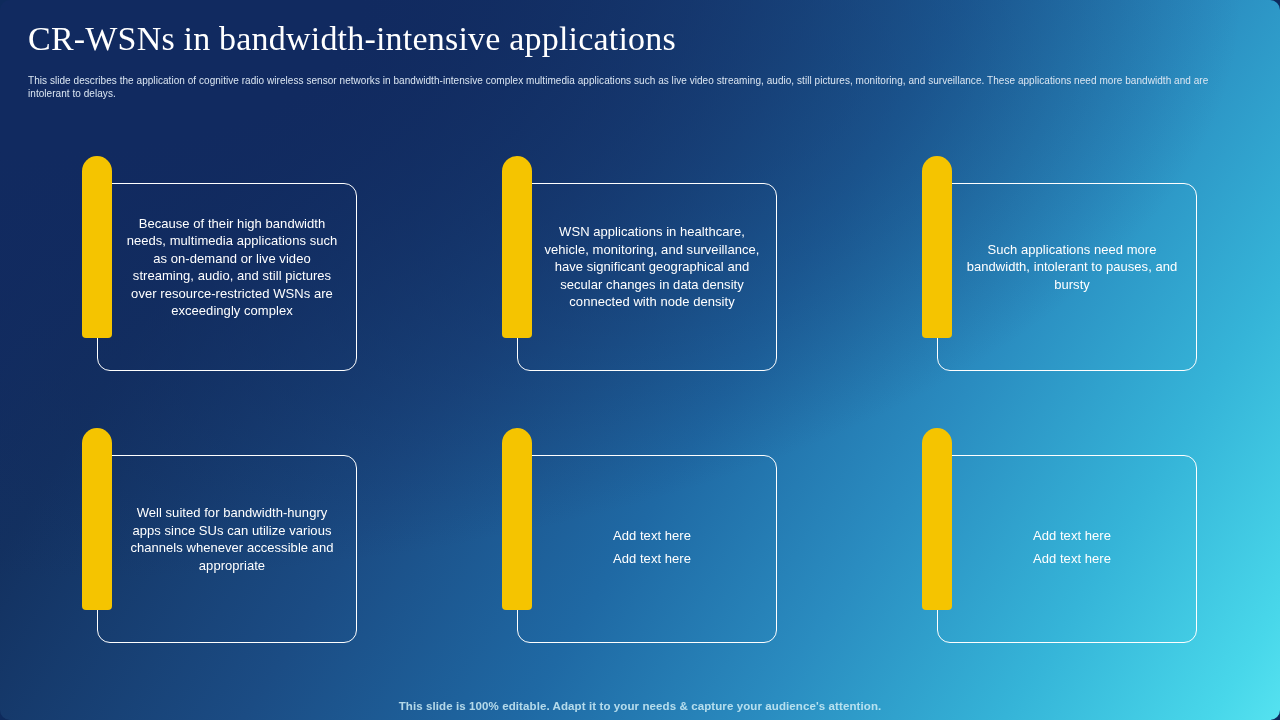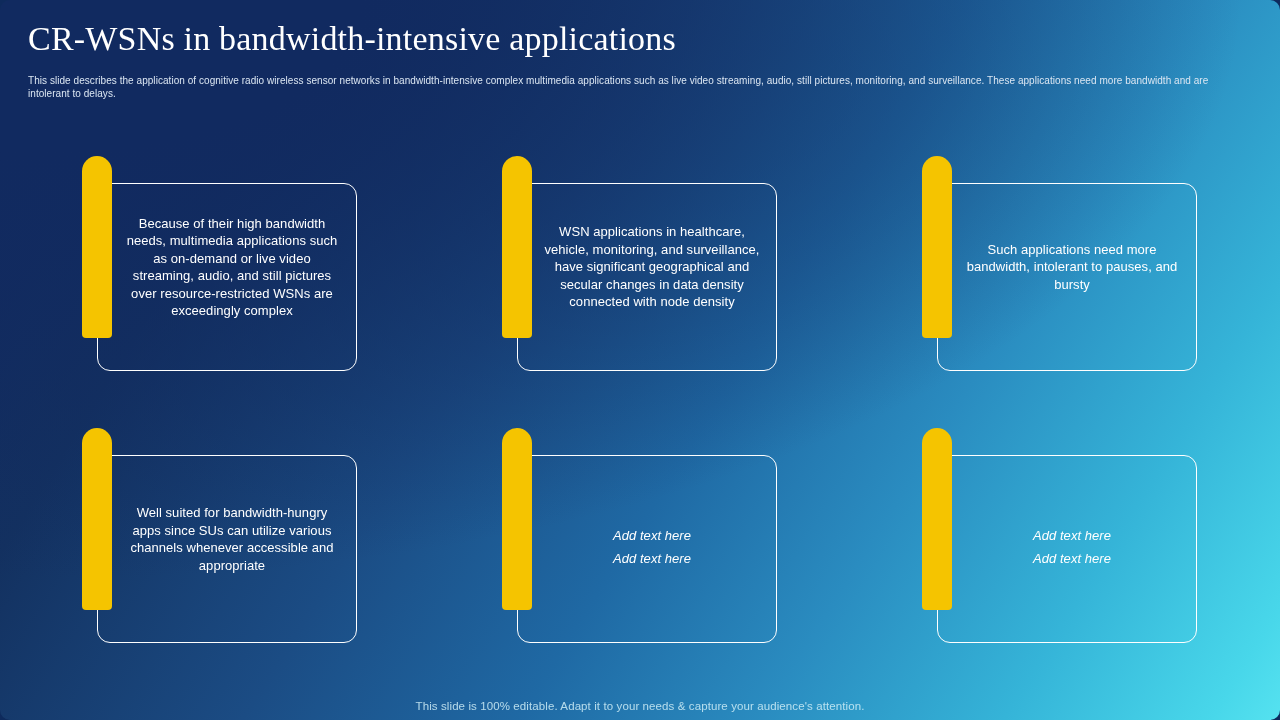--- a/index.html
+++ b/index.html
@@ -115,21 +115,20 @@
   }
 
   .card-text.placeholder {
     text-align: left;
     justify-content: center;
     padding-bottom: 4px;
   }
 
   .card-text.placeholder .ph-lines {
     display: block;
-    font-style: italic;
   }
 
   .card-text.placeholder .ph-line {
     display: block;
     line-height: 23px;
   }
 
   
   .c1 { left: 97px;  top: 183px; }
   .c2 { left: 517px; top: 183px; }
@@ -142,20 +141,21 @@
   .footer-note {
     position: absolute;
     left: 0;
     right: 0;
     top: 700px;
     text-align: center;
     font-size: 11.5px;
     color: #cfeef7;
     opacity: 0.85;
     letter-spacing: 0.1px;
+    font-weight: bold;
   }
 
   .page-number {
     position: absolute;
     right: 14px;
     top: 727px;
     width: 34px;
     text-align: center;
     font-size: 13px;
     color: #15384f;

